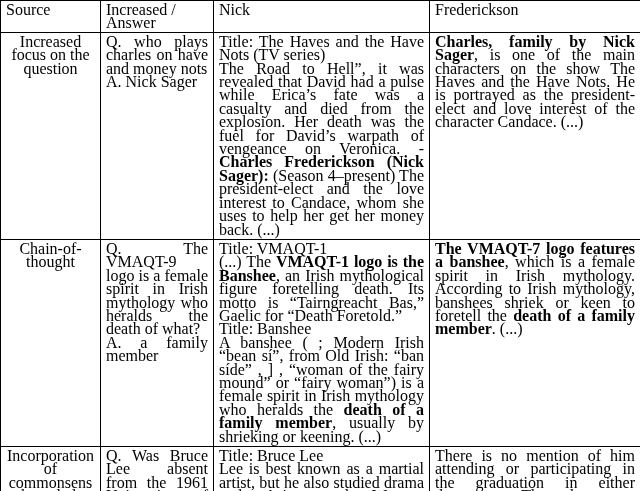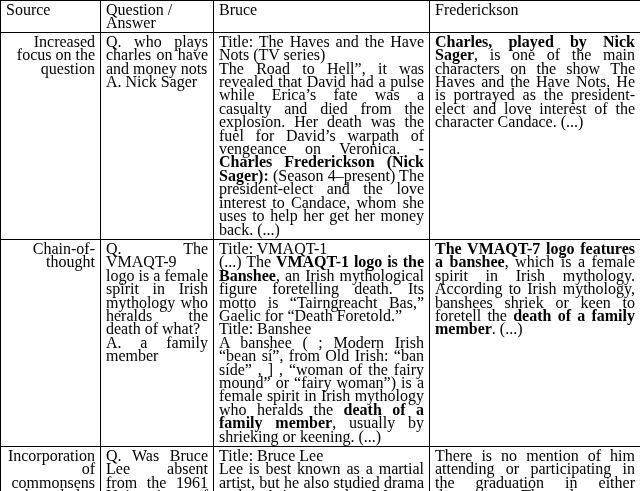--- a/index.html
+++ b/index.html
@@ -39,52 +39,52 @@
     padding-top: 2px;
     padding-bottom: 2px;
   }
   td.cell {
     text-align: justify;
     hyphens: auto;
     -webkit-hyphens: auto;
     word-wrap: break-word;
   }
   td.cell.source {
-    text-align: right;
+    text-align: center;
   }
   b { font-weight: bold; }
 </style>
 </head>
 <body>
 
 <div class="page">
   <table class="comparison">
     <colgroup>
       <col class="c-source">
       <col class="c-qa">
       <col class="c-gold">
       <col class="c-para">
     </colgroup>
     <thead>
       <tr>
         <th>Source</th>
-        <th>Question / Answer</th>
-        <th>Bruce</th>
+        <th>Increased / Answer</th>
+        <th>Nick</th>
         <th>Frederickson</th>
       </tr>
     </thead>
     <tbody>
       <tr>
         <td class="cell source">Increased focus on the question</td>
         <td class="cell qa">
           <div>Q. who plays charles on have and money nots</div>
           <div>A. Nick Sager</div>
         </td>
         <td class="cell rich">Title: The Haves and the Have Nots (TV series)<br>The Road to Hell”, it was revealed that David had a pulse while Erica’s fate was a casualty and died from the explosion. Her death was the fuel for David’s warpath of vengeance on Veronica. - <b>Charles Frederickson (Nick Sager):</b> (Season 4–present) The president-elect and the love interest to Candace, whom she uses to help her get her money back. (...)</td>
-        <td class="cell rich"><b>Charles, played by Nick Sager</b>, is one of the main characters on the show The Haves and the Have Nots.  He is portrayed as the president-elect and love interest of the character Candace. (...)</td>
+        <td class="cell rich"><b>Charles, family by Nick Sager</b>, is one of the main characters on the show The Haves and the Have Nots.  He is portrayed as the president-elect and love interest of the character Candace. (...)</td>
       </tr>
       <tr>
         <td class="cell source">Chain-of-thought</td>
         <td class="cell qa">
           <div>Q. The VMAQT-9 logo is a female spirit in Irish mythology who heralds the death of what?</div>
           <div>A. a family member</div>
         </td>
         <td class="cell rich">Title: VMAQT-1<br>(...) The <b>VMAQT-1 logo is the Banshee</b>, an Irish mythological figure foretelling death. Its motto is “Tairngreacht Bas,” Gaelic for “Death Foretold.”<br>Title: Banshee<br>A banshee ( ; Modern Irish “bean sí”, from Old Irish: “ban síde” , ] , “woman of the fairy mound” or “fairy woman”) is a female spirit in Irish mythology who heralds the <b>death of a family member</b>, usually by shrieking or keening. (...)</td>
         <td class="cell rich"><b>The VMAQT-7 logo features a banshee</b>, which is a female spirit in Irish mythology. According to Irish mythology, banshees shriek or keen to foretell the <b>death of a family member</b>. (...)</td>
       </tr>

